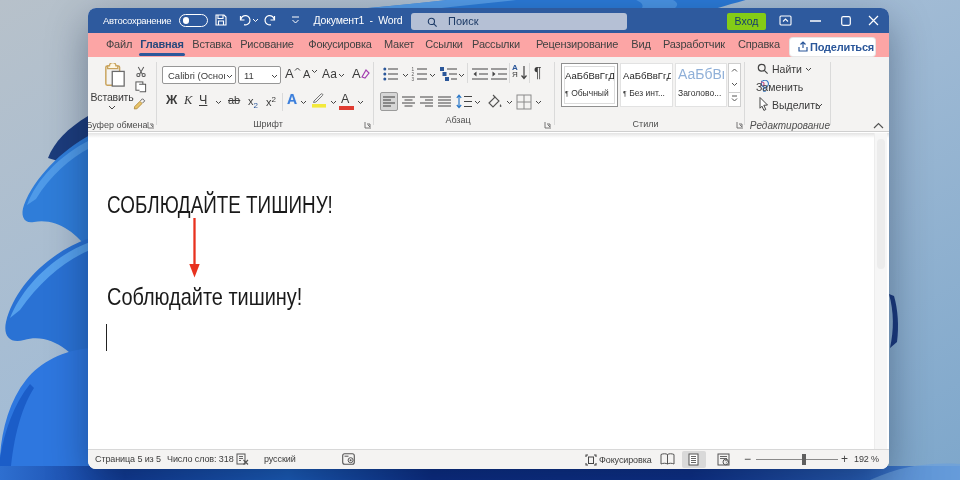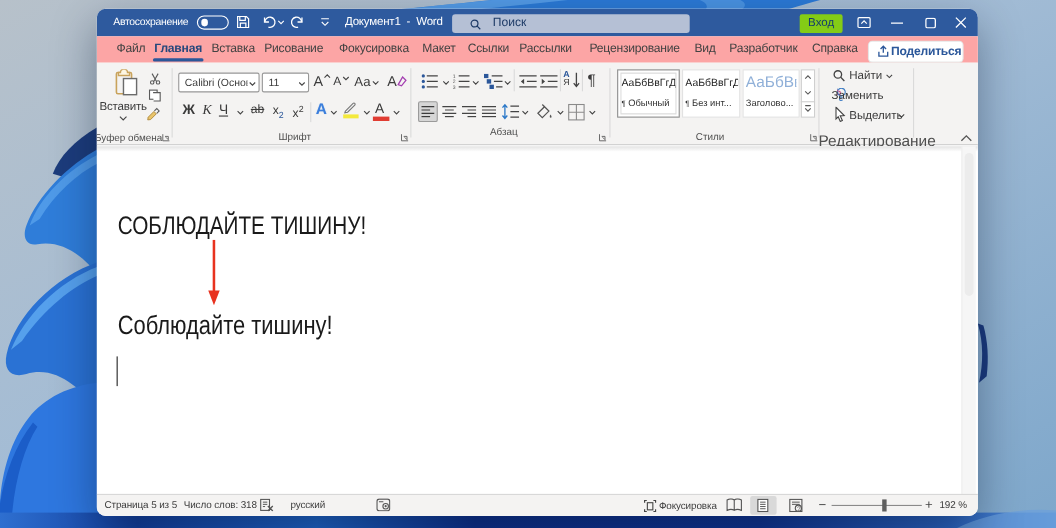--- a/index.html
+++ b/index.html
@@ -367,21 +367,21 @@
         <path d="M5 0.5 L6.8 1.2 L6 3 Z" fill="#3b7bc4"></path>
       </svg>
     <div class="abs" style="left:668px;top:24px;font-size:10.5px;">Заменить</div>
     <svg class="ic" style="left:670px;top:40px" width="11" height="14" viewBox="0 0 11 14">
         <path d="M2 0.5 L9.5 8 L5.8 8.3 L7.8 12.5 L5.9 13.4 L4 9.2 L2 11.2 Z" fill="#fff" stroke="#444" stroke-width="1"></path>
       </svg>
     <div class="abs" style="left:684px;top:42px;font-size:10.5px;">Выделить</div>
     <svg class="ic" style="left:728px;top:46px" width="7" height="5" viewBox="0 0 7 5">
         <path d="M1 1 L3.5 3.5 L6 1" fill="none" stroke="#444" stroke-width="1"></path>
       </svg>
-    <div class="abs" style="left:656px;top:63px;width:86px;text-align:left;font-size:14px;color:#4f4f4f;white-space:nowrap;">Редактирование</div>
+    <div class="abs" style="left:656px;top:63px;width:86px;text-align:right;font-size:10px;color:#4f4f4f;white-space:nowrap;font-style:italic;">Редактирование</div>
     <svg class="ic" style="left:785px;top:65px" width="11" height="7" viewBox="0 0 11 7">
         <path d="M1 6 L5.5 1.5 L10 6" fill="none" stroke="#555" stroke-width="1.2"></path>
       </svg>
   </div>
 
   <div class="abs" id="doc" style="left:0;top:125px;width:801px;height:316px;background:#fff;">
     <div class="abs" style="left:0;top:0;width:801px;height:5px;background:linear-gradient(#e3e3e3,#fff);"></div>
     <div class="abs" style="left:786px;top:0;width:13px;height:316px;background:#f6f6f6;border-left:1px solid #ededed;"></div>
     <div class="abs" style="left:789px;top:6px;width:8px;height:130px;background:#ececec;border-radius:4px;"></div>
     <div class="abs" id="t1" style="left:19px;top:59px;font-size:23px;color:#1a1a1a;white-space:nowrap;transform:scaleX(.82);transform-origin:0 0;">СОБЛЮДАЙТЕ ТИШИНУ!</div>

